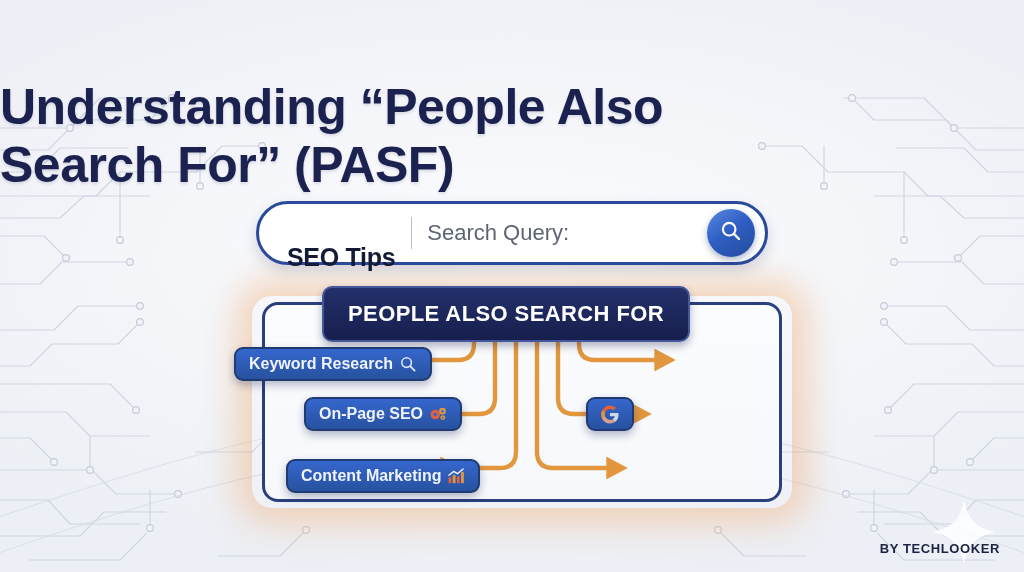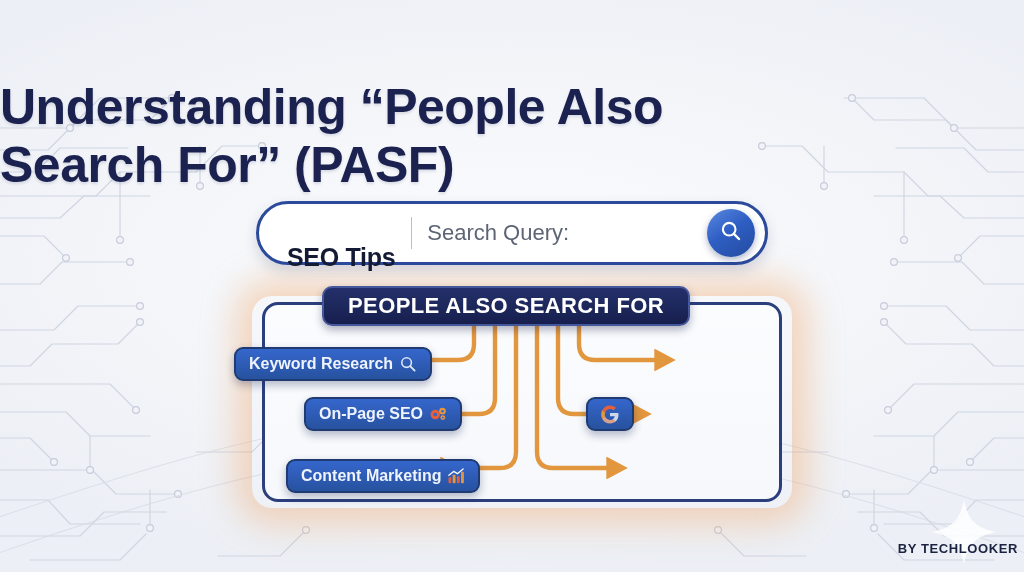--- a/index.html
+++ b/index.html
@@ -112,21 +112,21 @@
     left: 262px; top: 302px;
     width: 520px; height: 200px;
     z-index: 4;
     pointer-events: none;
   }
 
   
   #pasf-pill {
     position: absolute;
     left: 322px; top: 286px;
-    height: 40px;
+    height: 56px;
     padding: 0 24px;
     background: linear-gradient(180deg, #24306b 0%, #161f4d 100%);
     border: 2px solid #46589c;
     border-radius: 10px;
     display: flex; align-items: center; justify-content: center;
     color: #ffffff;
     font-weight: 800;
     font-size: 22px;
     letter-spacing: 0.4px;
     white-space: nowrap;
@@ -164,21 +164,21 @@
   .footer-text {
     position: absolute;
     bottom: 16px;
     color: #1c2340;
     font-weight: 800;
     font-size: 13px;
     letter-spacing: 0.6px;
     z-index: 7;
   }
   #footer-left  { left: 22px; }
-  #footer-right { right: 6px; margin-top: 31px; }
+  #footer-right { right: 24px; margin-top: 31px; }
 </style>
 </head>
 <body>
 
 <div id="stage">
 
   <div class="bg-layer">
     <svg viewBox="0 0 1024 572" preserveAspectRatio="none" aria-hidden="true">
       <g fill="none" stroke="#cfd5e1" stroke-width="1.2" stroke-linecap="round" stroke-linejoin="round">
 

